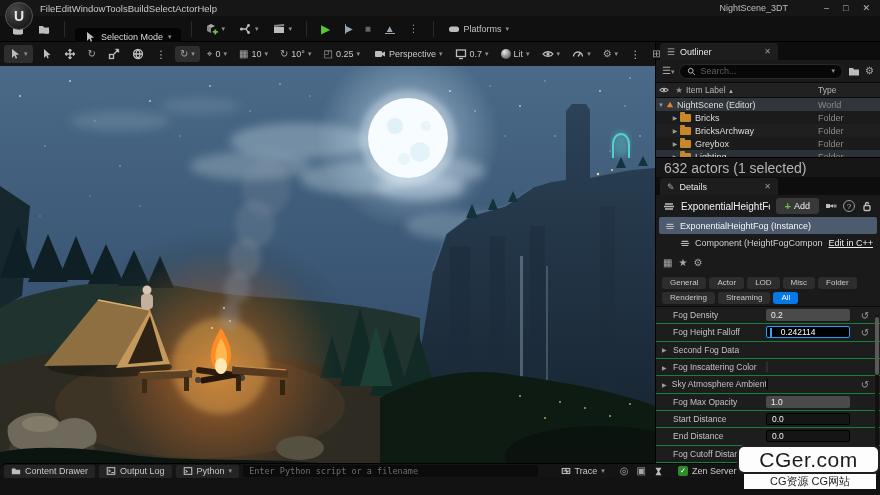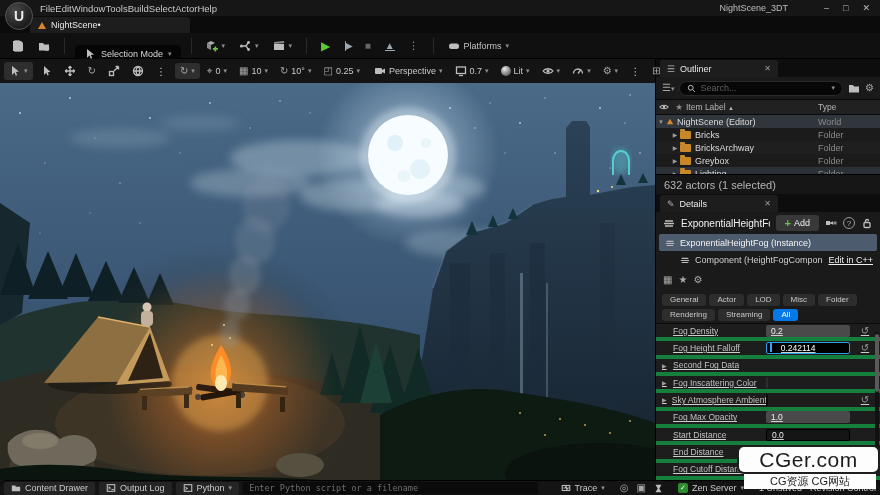--- a/index.html
+++ b/index.html
@@ -70,40 +70,40 @@
   .orow .caret { width:10px; text-align:center; color:#9a9a9a; font-size:6px; }
   .orow .lab { flex:1; color:#dcdcdc; white-space:nowrap; overflow:hidden; }
   .orow .typ { width:62px; color:#8a8a8a; }
   .orow.world { background:#31363c; }
   .orow.f1 { background:#1b1b1b; }
   .orow.f2 { background:#1f1f1f; }
   .orow.sel { background:#2c3138; }
   .orow .ind { width:14px; }
   .folder-ic { width:11px; height:8px; background:#c8882a; border-radius:1px; position:relative; margin-right:4px; }
   .folder-ic:before { content:""; position:absolute; top:-2px; left:0; width:5px; height:2px; background:#c8882a; border-radius:1px 1px 0 0; }
-  .o-footer { height:20px; background:#161616; border-top:1px solid #000; display:flex; align-items:center; padding:0 8px; color:#b5b5b5; font-size:11px; }
+  .o-footer { height:20px; background:#161616; border-top:1px solid #000; display:flex; align-items:center; padding:0 8px; color:#b5b5b5; font-size:14px; }
 
   .d-name { height:22px; display:flex; align-items:center; gap:6px; padding:0 7px; }
   .d-name .nm { color:#f2f2f2; font-size:10px; flex:1; white-space:nowrap; overflow:hidden;}
   .addbtn { height:16px; background:#383838; border-radius:3px; display:flex; align-items:center; gap:3px; padding:0 9px; color:#f0f0f0; }
   .addbtn .plus { color:#6ac14d; font-size:11px; font-weight:bold; }
   .qmark { width:12px; height:12px; border:1px solid #9a9a9a; border-radius:50%; color:#b5b5b5; font-size:8px;
            display:flex; align-items:center; justify-content:center; }
   .d-instance { height:17px; margin:0 3px; background:#4c5b6e; border-radius:2px; display:flex; align-items:center; gap:5px; padding:0 6px; color:#f4f4f4; }
   .d-component { height:17px; display:flex; align-items:center; gap:5px; padding:0 7px 0 24px; color:#cfcfcf; }
   .d-component .cl { flex:1; white-space:nowrap; overflow:hidden; }
   .editlink { color:#eeeeee; text-decoration:underline; white-space:nowrap; }
   .d-search { height:23px; display:flex; align-items:center; gap:6px; padding:0 7px; }
   .d-pills { height:32px; padding:2px 6px; display:flex; flex-direction:column; gap:3px; justify-content:center; }
   .prow-pills { display:flex; gap:3px; }
   .cpill { height:12px; background:#2d2d2d; border-radius:3px; color:#c9c9c9; font-size:8px; display:flex; align-items:center; padding:0 8px; }
   .cpill.on { background:#0579e8; color:#fff; }
 
   .props { flex:1; display:flex; flex-direction:column; position:relative; background:#1d1d1d; border-top:1px solid #0a0a0a; }
-  .prop { flex:1; display:flex; align-items:center; border-bottom:4px solid #15803d;text-decoration:underline; }
+  .prop { flex:1; display:flex; align-items:center; border-bottom:1px solid #15803d; }
   .prop .pl { width:110px; display:flex; align-items:center; gap:3px; padding-left:6px; color:#c2c2c2; font-size:8.5px; }
   .prop .pl .pcaret { width:8px; font-size:6px; color:#9a9a9a; }
   .prop .pl .noc { width:8px; }
   .prop .pl span.txt { white-space:nowrap; overflow:hidden; }
   .prop .pv { width:84px; }
   .field { height:12px; border-radius:2px; display:flex; align-items:center; padding:0 5px; color:#f0f0f0; font-size:8.5px; }
   .field.grey { background:#4a4a4a; }
   .field.dark { background:#151515; border:1px solid #000; }
   .field.focus { background:#000; border:1px solid #26a0f2; padding:0 3px; }
   .field.focus input { width:100%; background:transparent; border:none; outline:none; color:#fff; font:8.5px "Liberation Sans",sans-serif;margin-left:8px; }
@@ -146,26 +146,20 @@
     <span class="menu-item">Actor</span>
     <span class="menu-item">Help</span>
     <span class="win-title">NightScene_3DT</span>
     <span class="win-controls">
       <span>–</span>
       <span>□</span>
       <span>✕</span>
     </span>
   </div>
 
-  <div class="tabbar">
-    <div class="asset-tab">
-      <span class="tri-icon"></span>
-      <span class="lbl">NightScene•</span>
-    </div>
-  </div>
 
   <div class="toolbar">
     <span class="tbtn">
       <svg class="ic" viewBox="0 0 12 12">
           <path class="f" d="M1,1 h8 l2,2 v8 h-10 z"></path>
           <rect x="3" y="7" width="6" height="4" fill="#101010" stroke="none"></rect>
           <rect x="3" y="1" width="4" height="3" fill="#101010" stroke="none"></rect>
         </svg>
     </span>
     <span class="tbtn">

